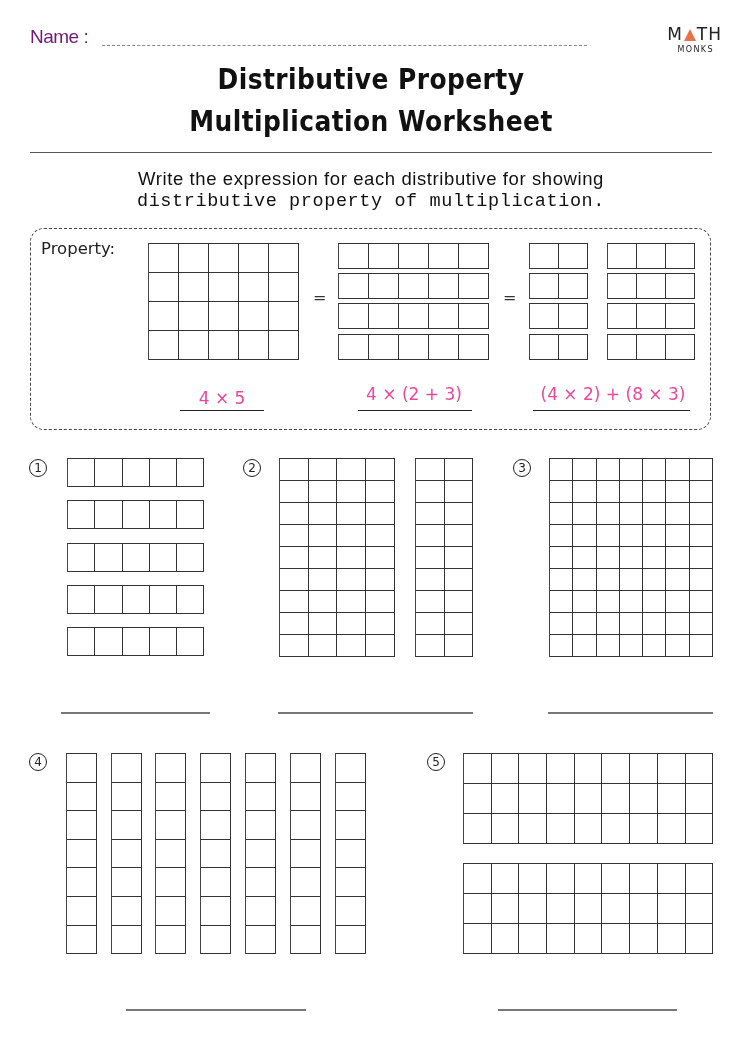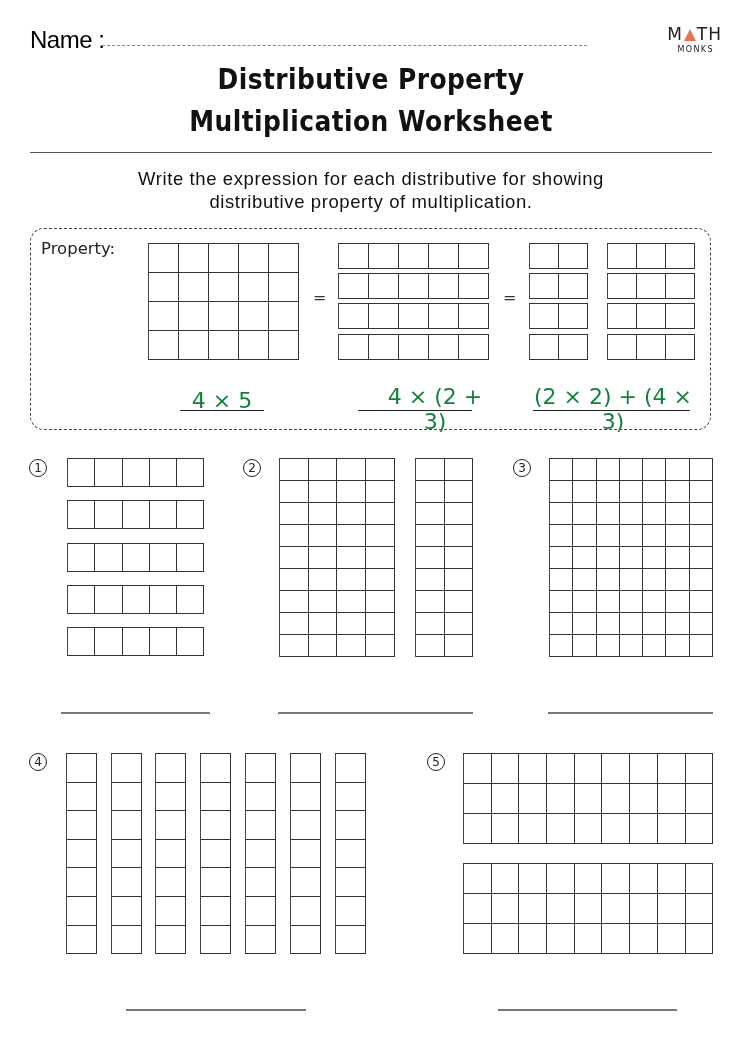--- a/index.html
+++ b/index.html
@@ -1,34 +1,34 @@
 <!DOCTYPE html>
 <html><head>
 <meta charset="utf-8">
 <style>
   html, body { margin: 0; padding: 0; background: #ffffff; }
   body { width: 742px; height: 1050px; position: relative; overflow: hidden; font-family: "DejaVu Sans", sans-serif; color: #111; }
   .abs { position: absolute; }
-  .name-label { left: 30px; top: 26px; font-family: "Liberation Sans", sans-serif; font-size: 24px; letter-spacing: -0.5px; color: #000000; }
+  .name-label { left: 30px; top: 26px; font-family: "Liberation Sans", sans-serif; font-size: 19px; letter-spacing: -0.5px; color: #701a75; }
   .name-line { left: 102px; top: 45px; width: 485px; border-top: 1.5px dashed #888; }
   .logo { left: 652px; top: 26px; width: 70px; text-align: right; }
   .logo-top { font-family: "DejaVu Sans", sans-serif; font-size: 17px; letter-spacing: 1px; color: #222; line-height: 17px; display: flex; justify-content: flex-end; align-items: flex-end; }
   .logo-tri { width: 0; height: 0; border-left: 6px solid transparent; border-right: 6px solid transparent; border-bottom: 12px solid #e8724a; margin: 0 1px 2px 1px; }
   .logo-bottom { font-family: "DejaVu Sans", sans-serif; font-size: 8px; letter-spacing: 1.4px; color: #222; margin-top: 2px; padding-right: 8px; }
   .title { left: 0; width: 742px; text-align: center; font-family: "DejaVu Sans", sans-serif; font-weight: bold; font-size: 29px; letter-spacing: 0.5px; color: #111; transform: scaleX(0.86); }
   .title1 { top: 62px; }
   .title2 { top: 104px; }
   .rule { left: 30px; top: 152px; width: 682px; border-top: 1.5px solid #555; }
   .instr { left: 0; width: 742px; text-align: center; font-family: "Liberation Sans", sans-serif; font-size: 18.5px; letter-spacing: 0.6px; line-height: 23px; color: #111; }
   .instr1 { top: 167px; }
-  .instr2 { top: 190px; }
+  .instr2 { top: 190px; font-family: Liberation Mono, monospace; }
   .example-box { left: 30px; top: 228px; width: 681px; height: 202px; border: 1.5px dashed #444; border-radius: 14px; box-sizing: border-box; }
   .example-label { left: 41px; top: 239px; font-family: "DejaVu Sans", sans-serif; font-size: 16.5px; color: #222; }
   .eq { font-family: "DejaVu Sans", sans-serif; font-size: 16px; color: #333; }
-  .expr { font-family: "DejaVu Sans", sans-serif; font-size: 22px; color: #15803d; text-align: center; }
+  .expr { font-family: "DejaVu Sans", sans-serif; font-size: 17px; color: #ec4899; text-align: center; }
   .expr-line { border-top: 1.5px solid #222; }
   .grid { position: absolute; display: grid; box-sizing: border-box; border-top: 1.5px solid #333; border-left: 1.5px solid #444; }
   .cell { box-sizing: border-box; border-right: 1.5px solid #333; border-bottom: 1.5px solid #333; background: #fff; }
   .num { font-family: "DejaVu Sans", sans-serif; font-size: 12px; width: 16px; height: 16px; border: 1.2px solid #222; border-radius: 50%; text-align: center; line-height: 16px; color: #222; }
   .answer-line { border-top: 2px solid #777; }
 </style>
 </head>
 <body>
 
 <div class="abs name-label">Name :</div>
@@ -140,24 +140,24 @@
     <div class="grid" style="left: 607px; top: 334px; grid-template-columns: repeat(3, 29px); grid-template-rows: repeat(1, 25px);">
       <div class="cell"></div>
       <div class="cell"></div>
       <div class="cell"></div>
     </div>
   </div>
 
 <div class="abs expr" style="left:178px; top:388px; width:88px;">4 × 5</div>
 <div class="abs expr-line" style="left:180px; top:410px; width:84px;"></div>
 
-<div class="abs expr" style="left:376px; top:384px; width:118px;">4 × (2 + 3)</div>
+<div class="abs expr" style="left:355px; top:384px; width:118px;">4 × (2 + 3)</div>
 <div class="abs expr-line" style="left:358px; top:410px; width:114px;"></div>
 
-<div class="abs expr" style="left:533px; top:384px; width:160px;">(2 × 2) + (4 × 3)</div>
+<div class="abs expr" style="left:533px; top:384px; width:160px;">(4 × 2) + (8 × 3)</div>
 <div class="abs expr-line" style="left:533px; top:410px; width:157px;"></div>
 
 <div id="problems">
     <div class="abs num" style="left: 29px; top: 459px;">1</div>
     <div class="grid" style="left: 67px; top: 458px; grid-template-columns: repeat(5, 27.3px); grid-template-rows: repeat(1, 28px);">
       <div class="cell"></div>
       <div class="cell"></div>
       <div class="cell"></div>
       <div class="cell"></div>
       <div class="cell"></div>

